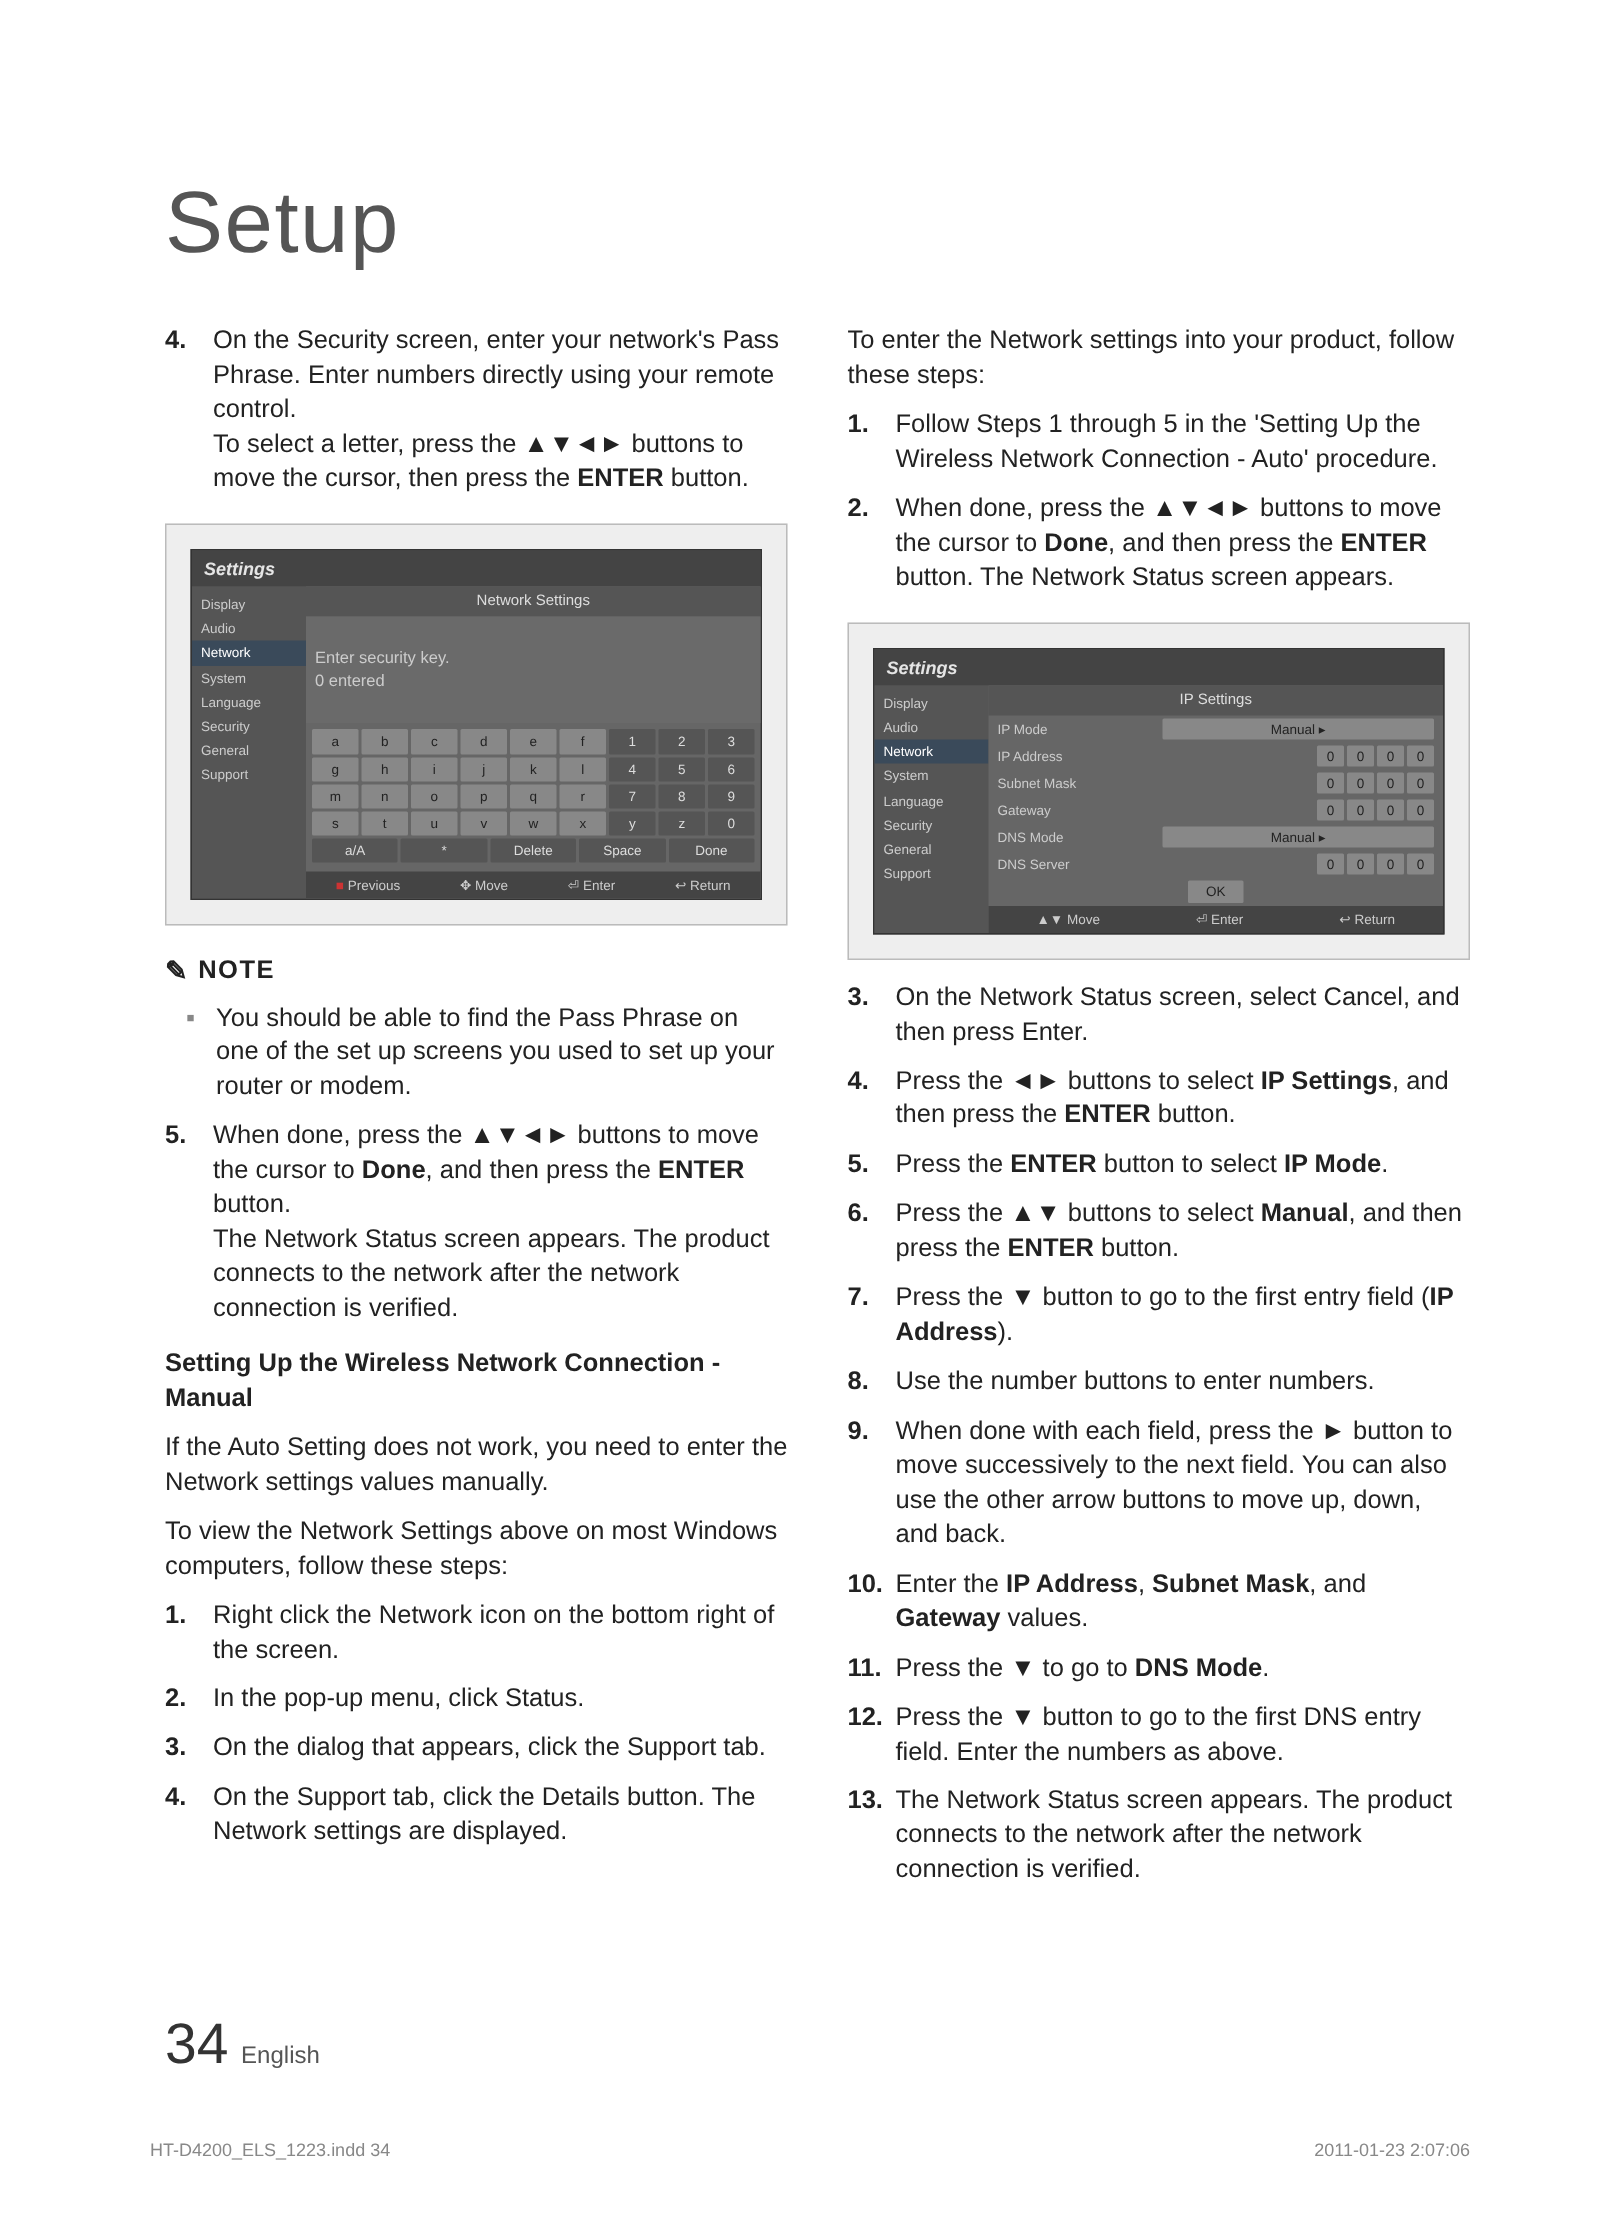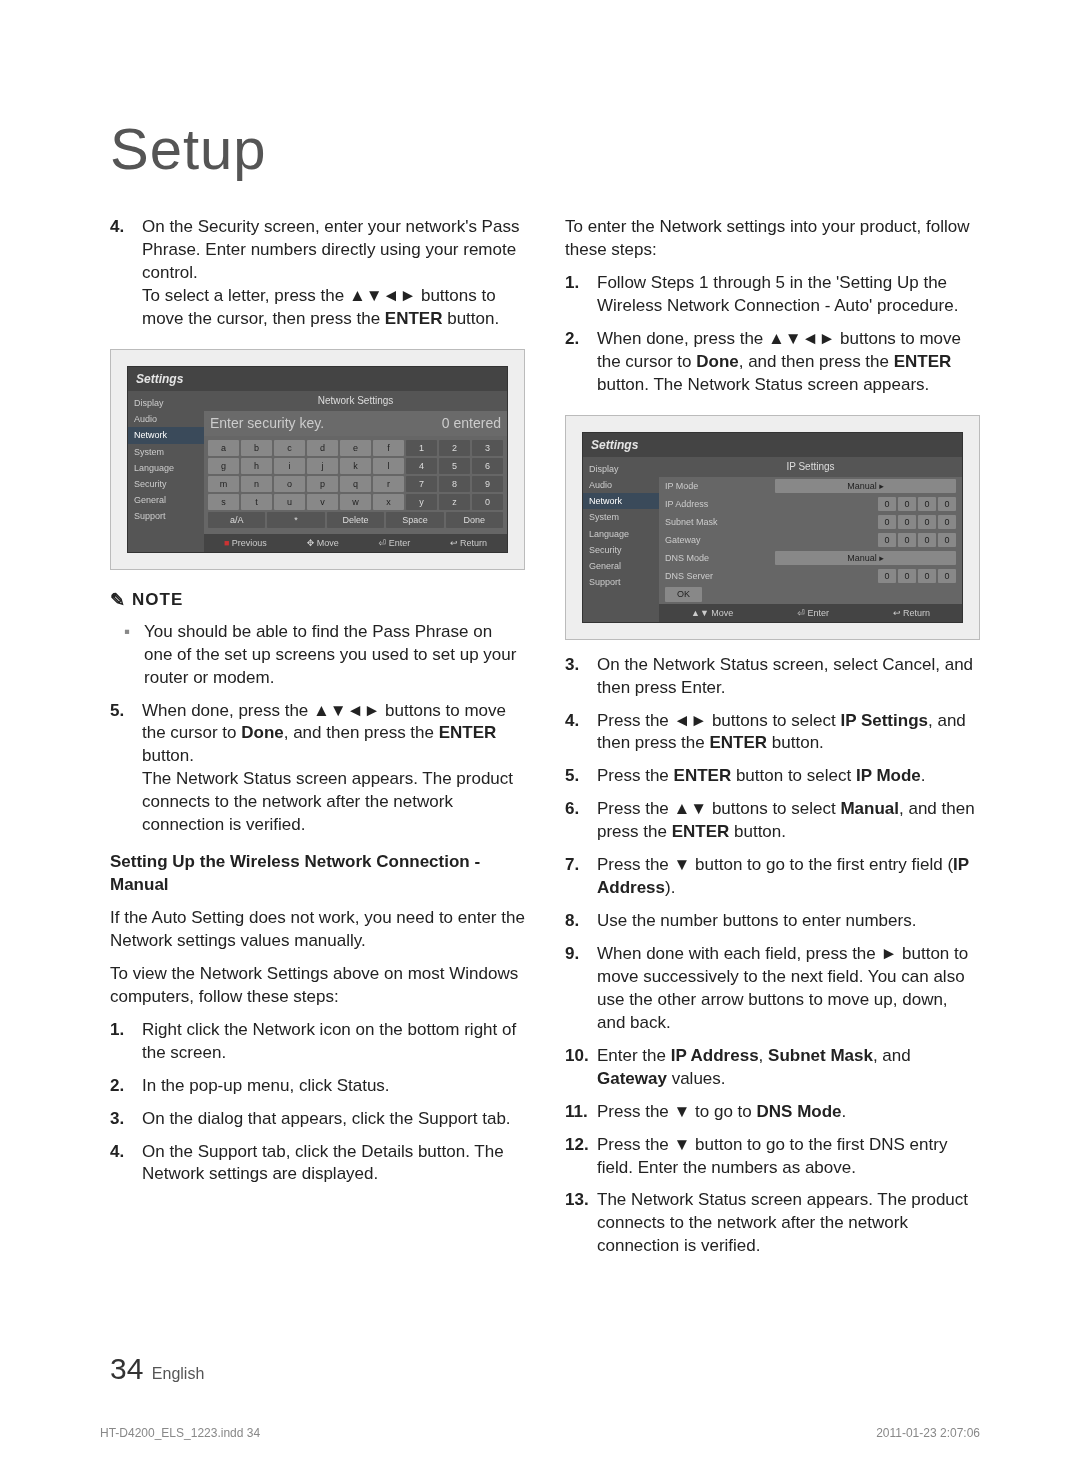--- a/index.html
+++ b/index.html
@@ -106,24 +106,25 @@
   .shot-hdr {
     text-align: center;
     background: #555;
     padding: 3px 0;
     font-size: 10px;
     color: #ddd;
   }
   .shot-row {
     display: flex;
     justify-content: space-between;
-    padding: 3px 6px;
-    font-size: 14px;
+    padding: 21px 6px;
+    font-size: 11px;
     color: #ccc;
     background: #6a6a6a;
+    flex-direction: column;
   }
   .kbd {
     padding: 4px;
   }
   .kbd-row {
     display: flex;
     gap: 2px;
     margin-bottom: 2px;
   }
   .kbd-row span {
@@ -173,33 +174,33 @@
     font-size: 9px;
   }
   .ip-row .val .txt {
     flex: 1;
     background: #888;
     color:#222;
     text-align:center;
     padding:1px 4px;
     border-radius:1px;
   }
-  .ok-row { }
+  .ok-row { justify-content:center; }
   .ok-btn { background:#888; color:#222; padding:1px 12px; font-size:9px; border-radius:1px;}
 
   
   .page-foot {
     position: absolute;
     left: 110px;
     bottom: 90px;
     font-size: 16px;
     color: #555;
   }
   .page-foot .pn {
-    font-size: 30px;
+    font-size: 38px;
     color: #333;
     font-weight: 300;
     margin-right: 4px;
   }
   .print-foot {
     position: absolute;
     left: 100px;
     right: 100px;
     bottom: 38px;
     display: flex;

